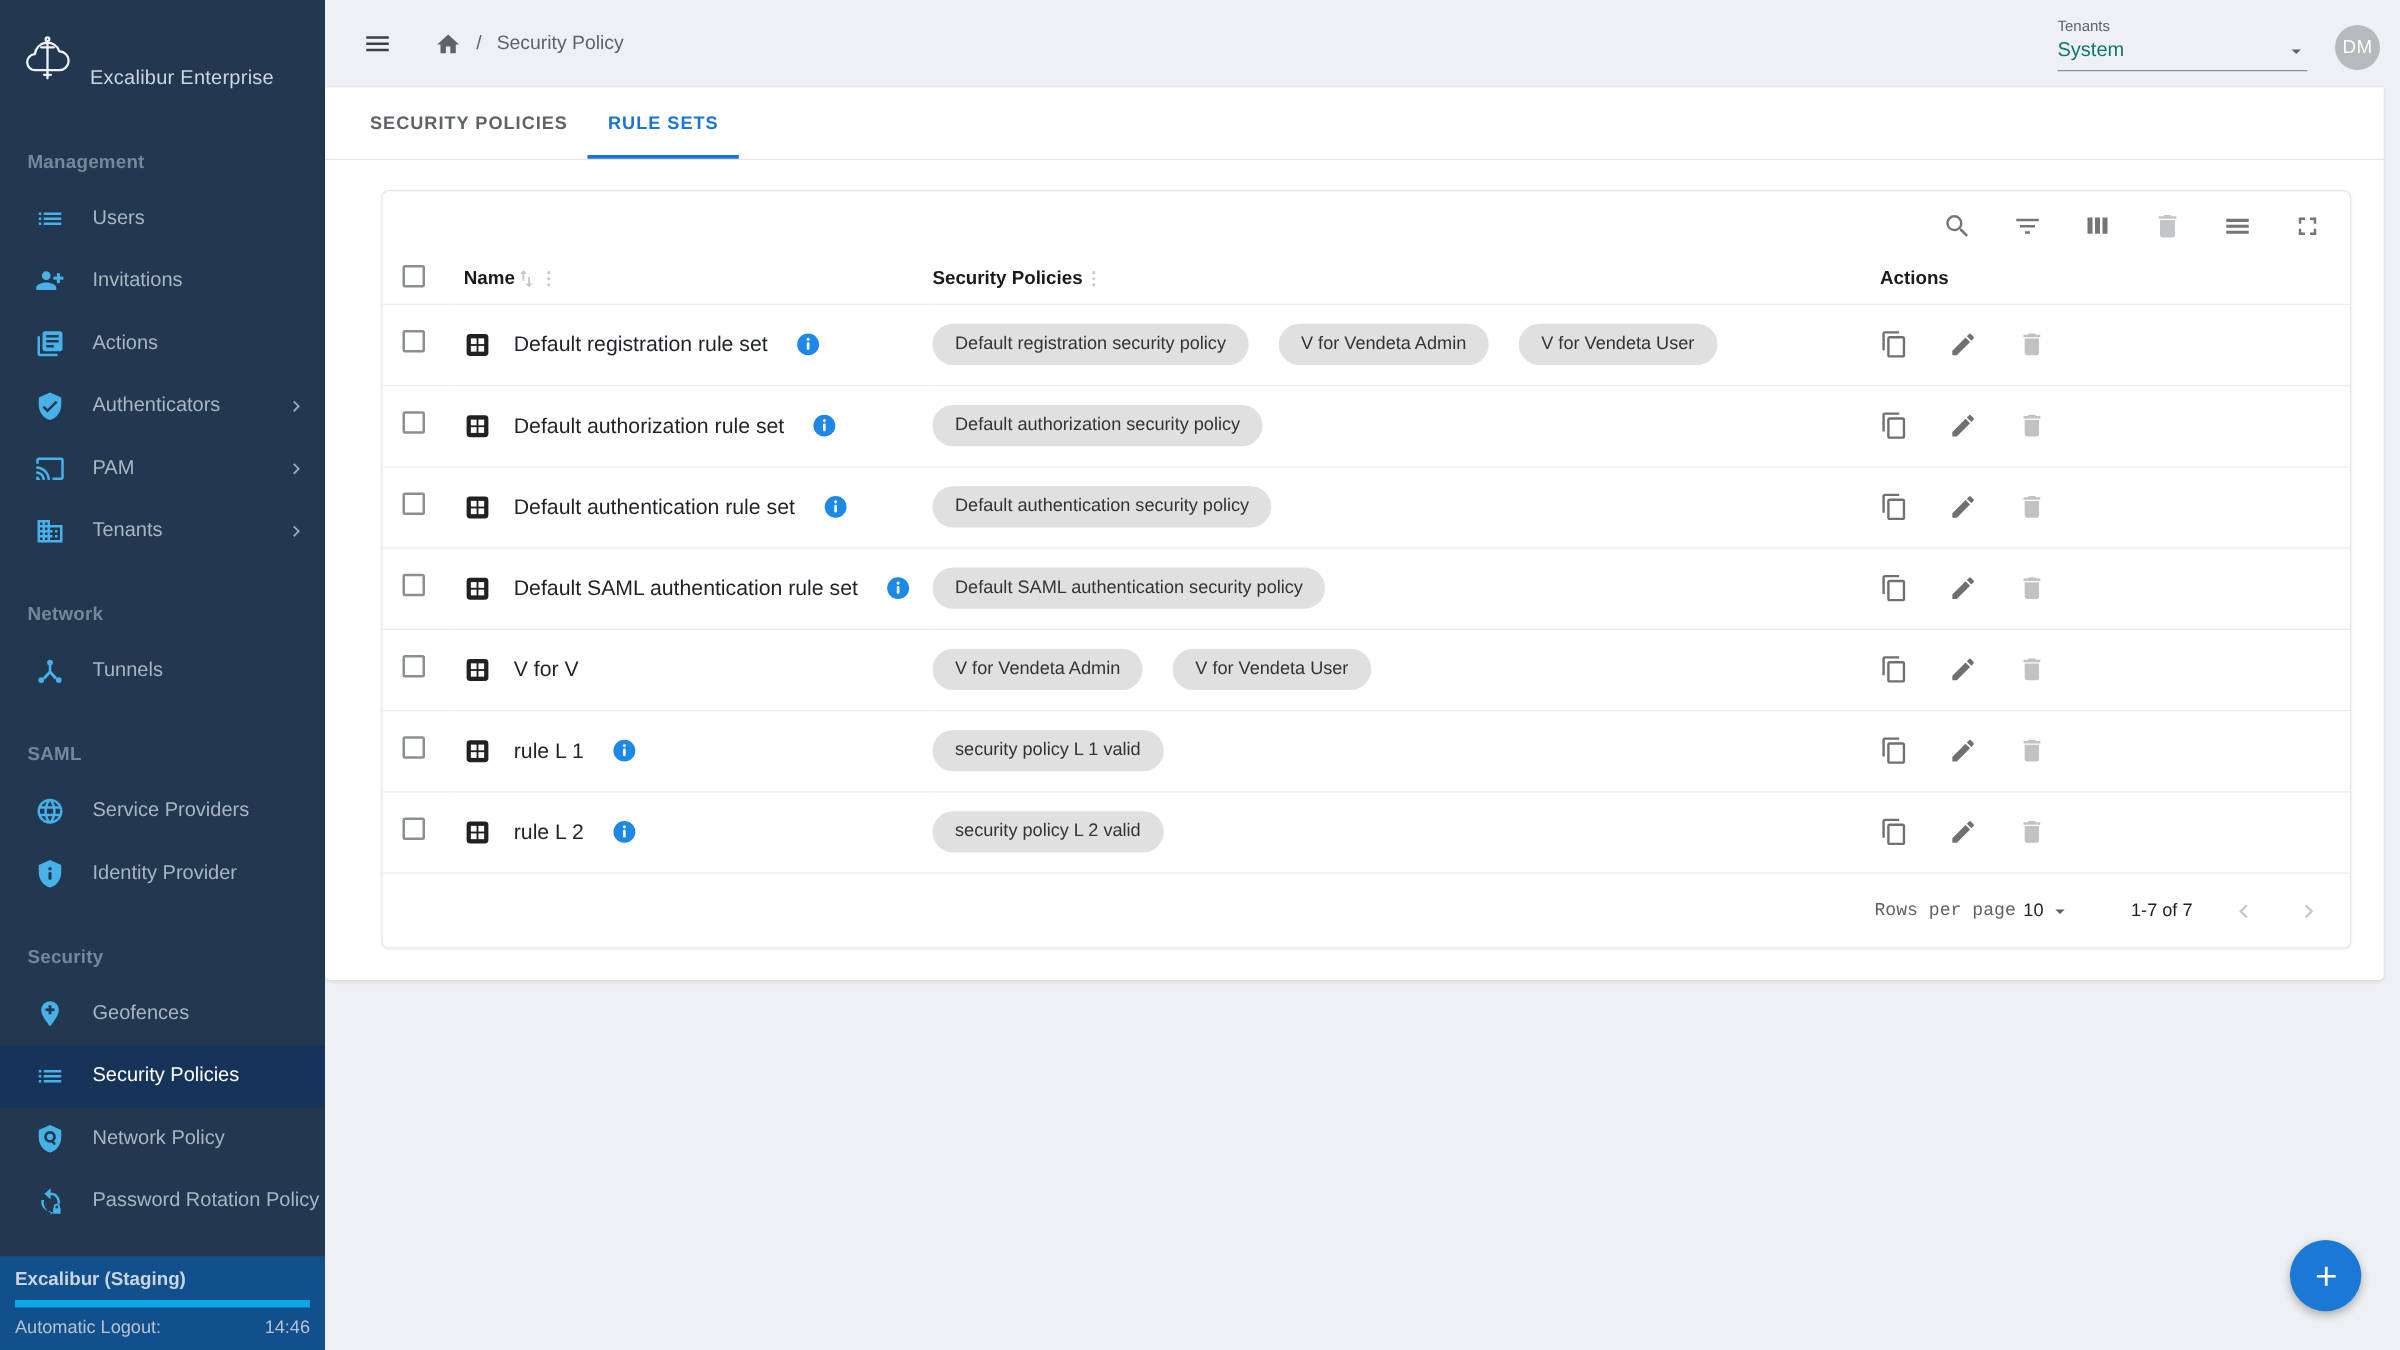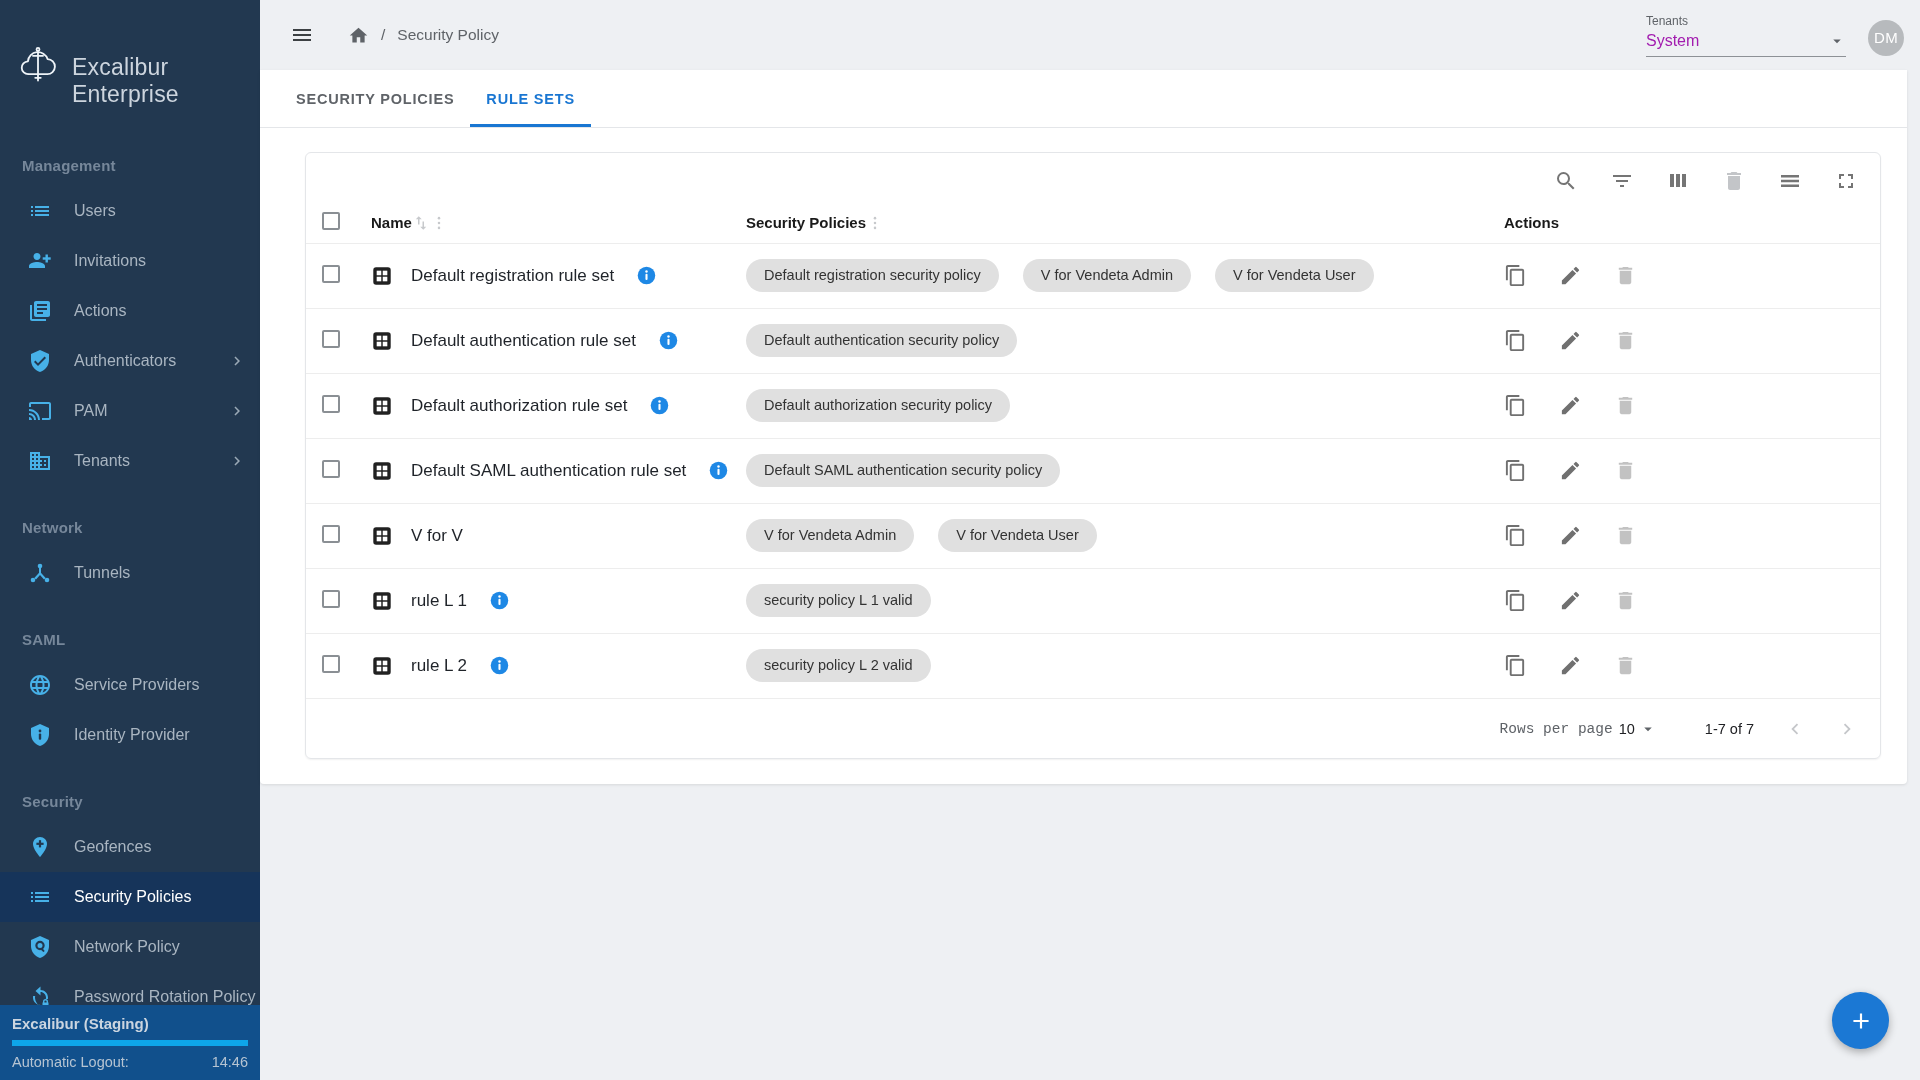--- a/index.html
+++ b/index.html
@@ -9,21 +9,21 @@
   }
   *{box-sizing:border-box; margin:0; padding:0;}
   html,body{width:1920px; height:1080px; overflow:hidden;}
   body{font-family:"Liberation Sans",sans-serif; background:var(--page-bg); display:flex;}
 
   
   .sidebar{width:260px; min-width:260px; background:var(--sidebar-bg); color:var(--label);
     display:flex; flex-direction:column; position:relative; overflow:hidden;}
   .logo-row{display:flex; align-items:center; gap:12px; padding:22px 14px 10px 16px;}
   .logo-row svg{flex:none;}
-  .logo-title{font-size:23px; font-weight:500; color:#cdd5de; letter-spacing:.2px;margin-top:32px;}
+  .logo-title{font-size:16px; font-weight:500; color:#cdd5de; letter-spacing:.2px;margin-top:32px;}
   .nav{flex:1; padding-top:6px;}
   .section-label{padding:0 22px; margin-top:20px; height:42px; display:flex; align-items:center;
     font-size:15px; font-weight:700; color:var(--section); letter-spacing:.2px;}
   .nav-item{display:flex; align-items:center; height:50px; padding:0 14px 0 28px; gap:22px;
     font-size:16px; color:var(--label); cursor:pointer;}
   .nav-item .ic{width:24px; height:24px; color:var(--icon-blue); flex:none; display:flex;}
   .nav-item .lbl{flex:1; white-space:nowrap;}
   .nav-item .chev{width:18px; height:18px; color:#9aa9b6; flex:none;}
   .nav-item.active{background:var(--sidebar-active); color:#fff;}
   .side-footer{position:absolute; left:0; right:0; bottom:0; background:var(--footer-bg);
@@ -37,21 +37,21 @@
   .main{flex:1; display:flex; flex-direction:column; position:relative;}
   .topbar{height:70px; display:flex; align-items:center; padding:0 16px 0 30px;}
   .burger{width:24px; height:24px; color:#3c4043; cursor:pointer;}
   .crumbs{display:flex; align-items:center; gap:12px; margin-left:34px; color:#5f6368; font-size:15.5px;}
   .crumbs .home{width:21px; height:21px; color:#5f6368; cursor:pointer; display:flex;}
   .top-right{margin-left:auto; display:flex; align-items:flex-start; gap:22px;}
   .tenant-select{width:200px; cursor:pointer;}
   .tenant-label{font-size:12px; color:#5f6368; padding-bottom:4px;}
   .tenant-value-row{display:flex; align-items:center; justify-content:space-between;
     border-bottom:1px solid #8d9196; padding-bottom:6px;}
-  .tenant-value{font-size:16px; color:#a21caf;}
+  .tenant-value{font-size:16px; color:#0f766e;}
   .caret{width:18px; height:18px; color:#5f6368;}
   .avatar{width:36px; height:36px; border-radius:50%; background:#b7babd; color:#fff;
     display:flex; align-items:center; justify-content:center; font-size:15px; font-weight:500;
     margin-top:6px; cursor:pointer; letter-spacing:.3px;}
 
   .panel{background:#fff; margin-right:13px; height:714px; border-radius:0 0 4px 4px;
     box-shadow:0 1px 3px rgba(0,0,0,.10); display:flex; flex-direction:column;}
   .tabs{display:flex; padding-left:20px; border-bottom:1px solid #e4e6e9; height:58px;}
   .tab{display:flex; align-items:center; justify-content:center; padding:0 16px; font-size:14.5px;
     font-weight:700; letter-spacing:.8px; color:#5f6368; cursor:pointer; position:relative;}
@@ -452,33 +452,33 @@
       <div class="name-flex">
         <span class="grid-ic">
           <svg viewBox="0 0 24 24">
                       <rect x="2.5" y="2.5" width="19" height="19" rx="3" fill="#212121"></rect>
                       <rect x="6.2" y="6.2" width="5" height="5" fill="#fff"></rect>
                       <rect x="12.8" y="6.2" width="5" height="5" fill="#fff"></rect>
                       <rect x="6.2" y="12.8" width="5" height="5" fill="#fff"></rect>
                       <rect x="12.8" y="12.8" width="5" height="5" fill="#fff"></rect>
                     </svg>
         </span>
-        <span class="row-name">Default authentication rule set</span>
+        <span class="row-name">Default authorization rule set</span>
         <span class="info-ic">
           <svg viewBox="0 0 24 24">
                       <circle cx="12" cy="12" r="10" fill="#1e88e5"></circle>
                       <circle cx="12" cy="7.4" r="1.4" fill="#fff"></circle>
                       <rect x="10.8" y="10" width="2.4" height="7.2" rx="1.1" fill="#fff"></rect>
                     </svg>
         </span>
       </div>
     </td>
     <td>
                 <div class="chips">
-                  <span class="chip">Default authentication security policy</span>
+                  <span class="chip">Default authorization security policy</span>
                 </div>
               </td>
     <td class="td-act">
       <div class="act-flex">
         <span class="abtn">
                     <svg viewBox="0 0 24 24" fill="currentColor">
                       <path d="M16 1H4c-1.1 0-2 .9-2 2v14h2V3h12V1zm3 4H8c-1.1 0-2 .9-2 2v14c0 1.1.9 2 2 2h11c1.1 0 2-.9 2-2V7c0-1.1-.9-2-2-2zm0 16H8V7h11v14z"></path>
                     </svg>
                   </span>
         <span class="abtn">
@@ -501,33 +501,33 @@
       <div class="name-flex">
         <span class="grid-ic">
           <svg viewBox="0 0 24 24">
                       <rect x="2.5" y="2.5" width="19" height="19" rx="3" fill="#212121"></rect>
                       <rect x="6.2" y="6.2" width="5" height="5" fill="#fff"></rect>
                       <rect x="12.8" y="6.2" width="5" height="5" fill="#fff"></rect>
                       <rect x="6.2" y="12.8" width="5" height="5" fill="#fff"></rect>
                       <rect x="12.8" y="12.8" width="5" height="5" fill="#fff"></rect>
                     </svg>
         </span>
-        <span class="row-name">Default authorization rule set</span>
+        <span class="row-name">Default authentication rule set</span>
         <span class="info-ic">
           <svg viewBox="0 0 24 24">
                       <circle cx="12" cy="12" r="10" fill="#1e88e5"></circle>
                       <circle cx="12" cy="7.4" r="1.4" fill="#fff"></circle>
                       <rect x="10.8" y="10" width="2.4" height="7.2" rx="1.1" fill="#fff"></rect>
                     </svg>
         </span>
       </div>
     </td>
     <td>
                 <div class="chips">
-                  <span class="chip">Default authorization security policy</span>
+                  <span class="chip">Default authentication security policy</span>
                 </div>
               </td>
     <td class="td-act">
       <div class="act-flex">
         <span class="abtn">
                     <svg viewBox="0 0 24 24" fill="currentColor">
                       <path d="M16 1H4c-1.1 0-2 .9-2 2v14h2V3h12V1zm3 4H8c-1.1 0-2 .9-2 2v14c0 1.1.9 2 2 2h11c1.1 0 2-.9 2-2V7c0-1.1-.9-2-2-2zm0 16H8V7h11v14z"></path>
                     </svg>
                   </span>
         <span class="abtn">

